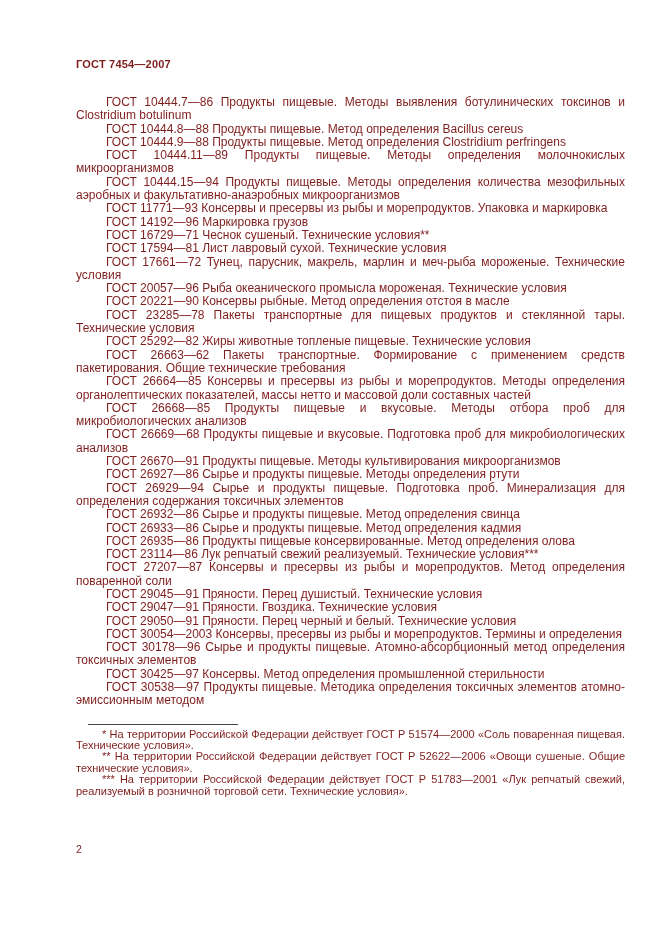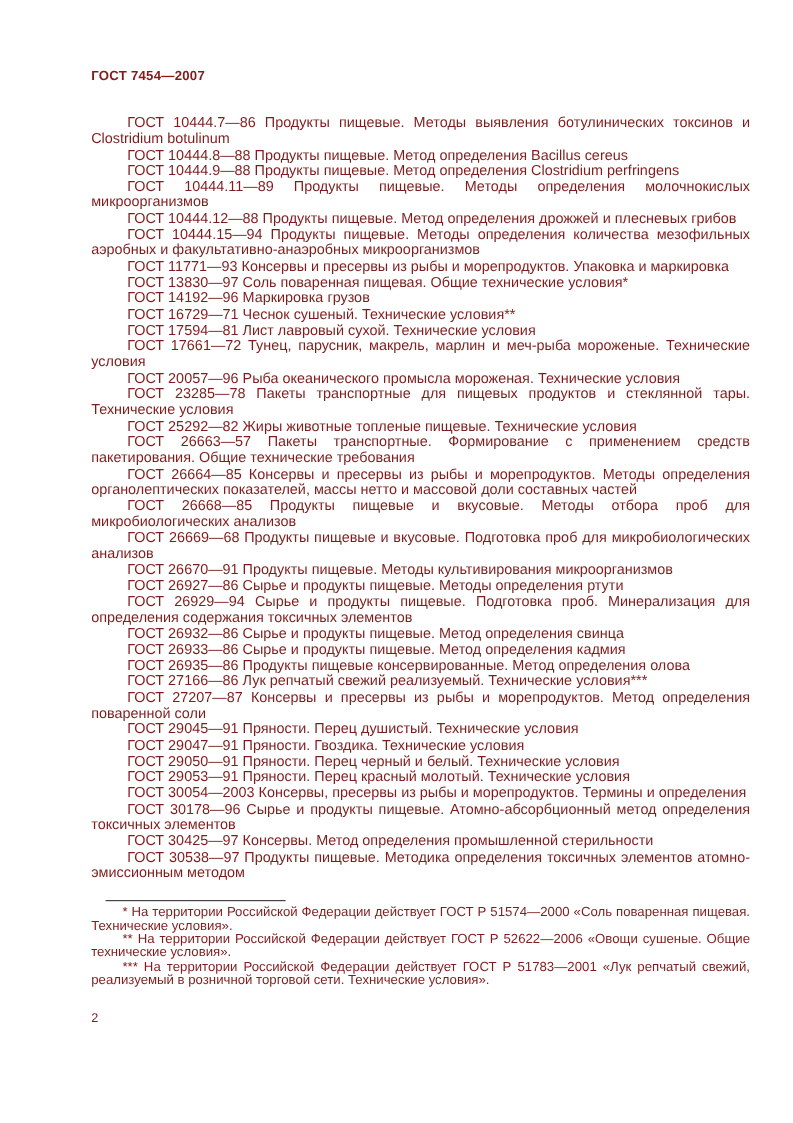--- a/index.html
+++ b/index.html
@@ -58,47 +58,45 @@
 
 <div class="page">
 
   <div class="doc-code">ГОСТ 7454—2007</div>
 
   <div class="standards">
     <p class="entry">ГОСТ 10444.7—86 Продукты пищевые. Методы выявления ботулинических токсинов и Clostridium botulinum</p>
     <p class="entry">ГОСТ 10444.8—88 Продукты пищевые. Метод определения Bacillus cereus</p>
     <p class="entry">ГОСТ 10444.9—88 Продукты пищевые. Метод определения Clostridium perfringens</p>
     <p class="entry">ГОСТ 10444.11—89 Продукты пищевые. Методы определения молочнокислых микроорганизмов</p>
-    <p class="entry">ГОСТ 10444.12—88 Продукты пищевые. Метод определения дрожжей и плесневых грибов</p>
     <p class="entry">ГОСТ 10444.15—94 Продукты пищевые. Методы определения количества мезофильных аэробных и факультативно-анаэробных микроорганизмов</p>
     <p class="entry">ГОСТ 11771—93 Консервы и пресервы из рыбы и морепродуктов. Упаковка и маркировка</p>
-    <p class="entry">ГОСТ 13830—97 Соль поваренная пищевая. Общие технические условия*</p>
     <p class="entry">ГОСТ 14192—96 Маркировка грузов</p>
     <p class="entry">ГОСТ 16729—71 Чеснок сушеный. Технические условия**</p>
     <p class="entry">ГОСТ 17594—81 Лист лавровый сухой. Технические условия</p>
     <p class="entry">ГОСТ 17661—72 Тунец, парусник, макрель, марлин и меч-рыба мороженые. Технические условия</p>
     <p class="entry">ГОСТ 20057—96 Рыба океанического промысла мороженая. Технические условия</p>
+    <p class="entry">ГОСТ 20221—90 Консервы рыбные. Метод определения отстоя в масле</p>
     <p class="entry">ГОСТ 23285—78 Пакеты транспортные для пищевых продуктов и стеклянной тары. Технические условия</p>
     <p class="entry">ГОСТ 25292—82 Жиры животные топленые пищевые. Технические условия</p>
-    <p class="entry">ГОСТ 26663—57 Пакеты транспортные. Формирование с применением средств пакетирования. Общие технические требования</p>
+    <p class="entry">ГОСТ 26663—62 Пакеты транспортные. Формирование с применением средств пакетирования. Общие технические требования</p>
     <p class="entry">ГОСТ 26664—85 Консервы и пресервы из рыбы и морепродуктов. Методы определения органолептических показателей, массы нетто и массовой доли составных частей</p>
     <p class="entry">ГОСТ 26668—85 Продукты пищевые и вкусовые. Методы отбора проб для микробиологических анализов</p>
     <p class="entry">ГОСТ 26669—68 Продукты пищевые и вкусовые. Подготовка проб для микробиологических анализов</p>
     <p class="entry">ГОСТ 26670—91 Продукты пищевые. Методы культивирования микроорганизмов</p>
     <p class="entry">ГОСТ 26927—86 Сырье и продукты пищевые. Методы определения ртути</p>
     <p class="entry">ГОСТ 26929—94 Сырье и продукты пищевые. Подготовка проб. Минерализация для определения содержания токсичных элементов</p>
     <p class="entry">ГОСТ 26932—86 Сырье и продукты пищевые. Метод определения свинца</p>
     <p class="entry">ГОСТ 26933—86 Сырье и продукты пищевые. Метод определения кадмия</p>
     <p class="entry">ГОСТ 26935—86 Продукты пищевые консервированные. Метод определения олова</p>
-    <p class="entry">ГОСТ 27166—86 Лук репчатый свежий реализуемый. Технические условия***</p>
+    <p class="entry">ГОСТ 23114—86 Лук репчатый свежий реализуемый. Технические условия***</p>
     <p class="entry">ГОСТ 27207—87 Консервы и пресервы из рыбы и морепродуктов. Метод определения поваренной соли</p>
     <p class="entry">ГОСТ 29045—91 Пряности. Перец душистый. Технические условия</p>
     <p class="entry">ГОСТ 29047—91 Пряности. Гвоздика. Технические условия</p>
     <p class="entry">ГОСТ 29050—91 Пряности. Перец черный и белый. Технические условия</p>
-    <p class="entry">ГОСТ 29053—91 Пряности. Перец красный молотый. Технические условия</p>
     <p class="entry">ГОСТ 30054—2003 Консервы, пресервы из рыбы и морепродуктов. Термины и определения</p>
     <p class="entry">ГОСТ 30178—96 Сырье и продукты пищевые. Атомно-абсорбционный метод определения токсичных элементов</p>
     <p class="entry">ГОСТ 30425—97 Консервы. Метод определения промышленной стерильности</p>
     <p class="entry">ГОСТ 30538—97 Продукты пищевые. Методика определения токсичных элементов атомно-эмиссионным методом</p>
   </div>
 
   <div class="footnote-rule"></div>
 
   <div class="footnotes">
     <p class="footnote">* На территории Российской Федерации действует ГОСТ Р 51574—2000 «Соль поваренная пищевая. Технические условия».</p>

